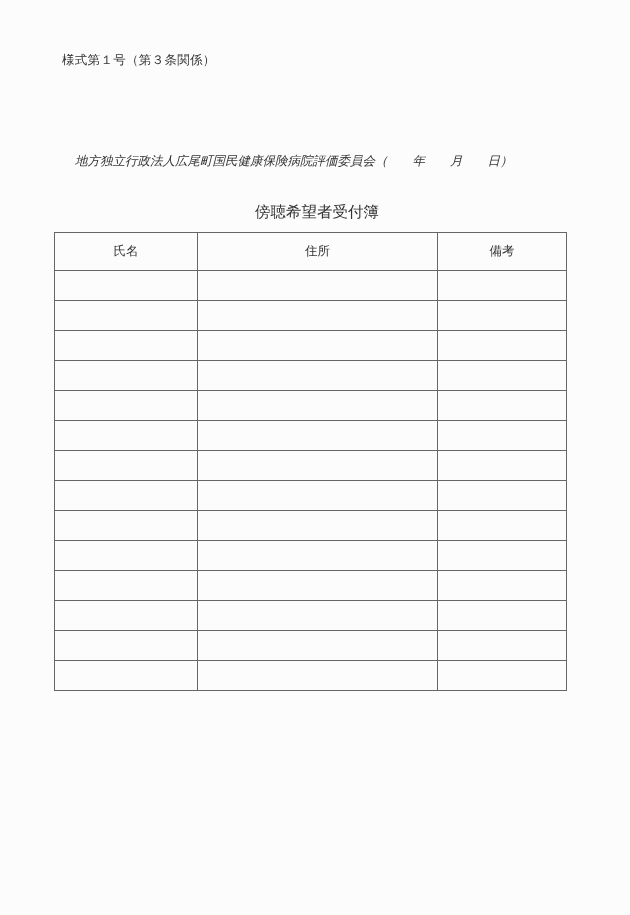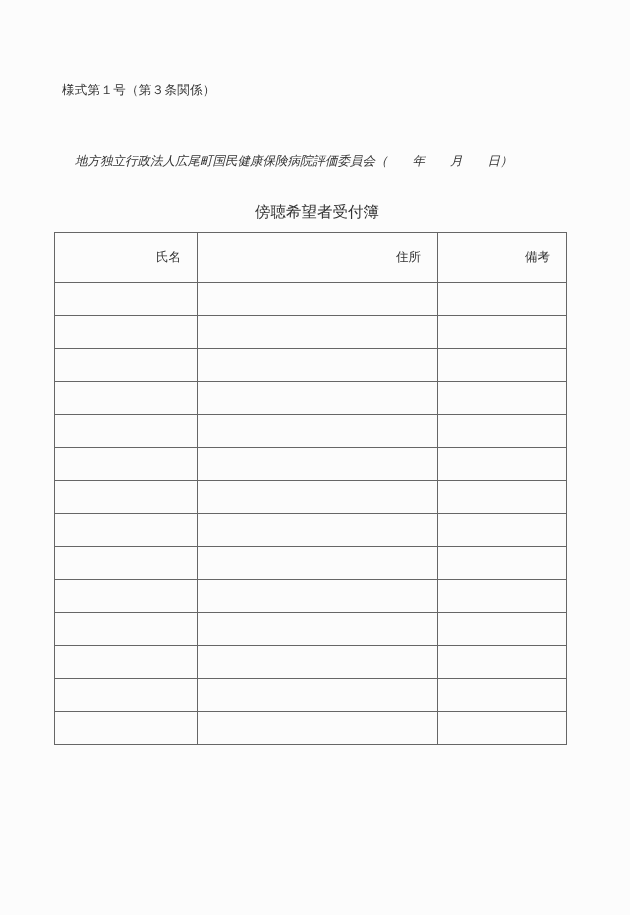--- a/index.html
+++ b/index.html
@@ -1,29 +1,29 @@
 <!DOCTYPE html>
 <html><head>
   <meta charset="utf-8">
   <style>
     html, body { margin:0; padding:0; }
     body {
       width:630px; height:915px; background:#fcfcfc; position:relative; overflow:hidden;
       font-family: "DejaVu Serif", "Liberation Serif", serif; color:#333;
     }
-    .form-no { position:absolute; left:62px; top:82px; font-size:12.5px; letter-spacing:0.3px;text-align:right; }
+    .form-no { position:absolute; left:62px; top:52px; font-size:12.5px; letter-spacing:0.3px;text-align:right; }
     .committee { position:absolute; left:75px; top:153px; font-size:12.5px; white-space:pre;font-style:italic; }
     .title { position:absolute; left:0; width:630px; text-align:center; top:202px; font-size:15.5px; padding-left:4px; box-sizing:border-box;}
     table.reg {
       position:absolute; left:54px; top:232px; width:512px; border-collapse:collapse;
       table-layout:fixed;
     }
     table.reg th, table.reg td {
-      border:1px solid #666; height:30px; padding:16px; font-weight:normal; font-size:12.5px;
-      text-align:right; box-sizing:border-box;
+      border:1px solid #666; height:30px; padding:10px; font-weight:normal; font-size:12.5px;
+      text-align:center; box-sizing:border-box;
     }
     col.c1 { width:143px; } col.c2 { width:240px; } col.c3 { width:129px; }
   </style>
 </head>
 <body>
 
 <div class="form-no">様式第１号（第３条関係）</div>
 <div class="committee">地方独立行政法人広尾町国民健康保険病院評価委員会（　　年　　月　　日）</div>
 <div class="title">傍聴希望者受付簿</div>
 

